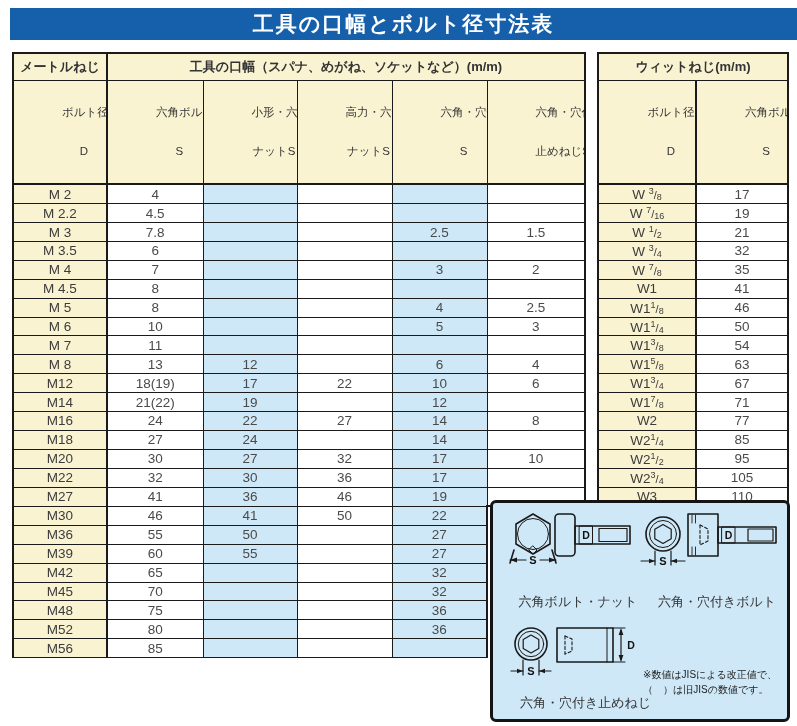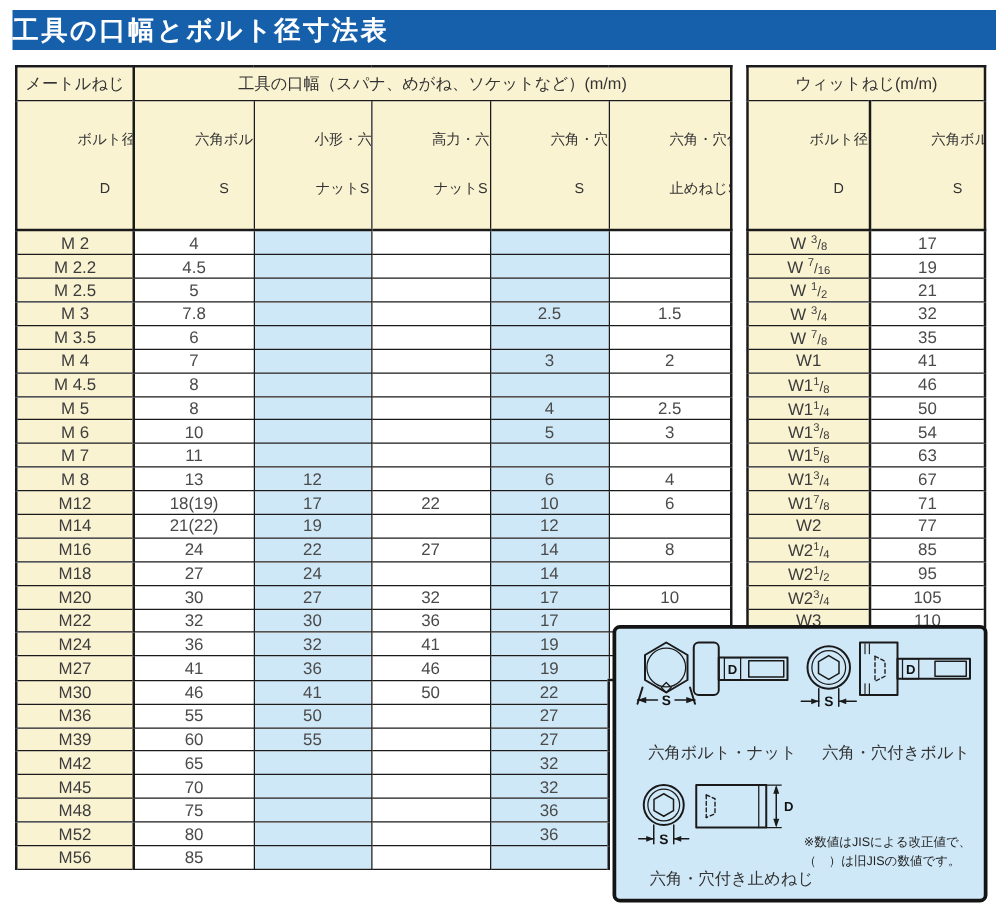--- a/index.html
+++ b/index.html
@@ -1,37 +1,37 @@
 <!DOCTYPE html>
 <html><head>
 <meta charset="utf-8">
 <style>
   html,body{margin:0;padding:0;background:#fff;}
   .page{position:relative;width:797px;height:726px;background:#ffffff;
         font-family:"Liberation Sans","DejaVu Sans",sans-serif;overflow:hidden;color:#333;}
   .title-bar{position:absolute;left:10px;top:8px;width:787px;height:32px;background:#1660ab;
-             display:flex;align-items:center;justify-content:flex-start;}
+             display:flex;align-items:center;justify-content:center;}
   .title-bar span{color:#fff;font-size:21px;font-weight:bold;letter-spacing:2px;}
   table{border-collapse:collapse;table-layout:fixed;position:absolute;background:#fff;}
   th,td{border:1px solid #1a1a1a;padding:0;margin:0;text-align:center;vertical-align:middle;
         overflow:hidden;white-space:pre;}
   .metric-table{left:12px;top:52px;width:573px;}
   .whit-table{left:597px;top:52px;width:190px;}
   .ylw{background:#faf3d2;}
   .blu{background:#cfe8f7;}
   th{font-weight:normal;color:#333;}
   .hg th{height:26px;font-size:13px;}
   .hc th{height:33px;font-size:11.5px;}
   .hc div{line-height:1.32;padding-left:48px;}
   .hc th{border-bottom-width:2px;}
   td{height:17.9px;font-size:13.5px;color:#4a4a4a;}
   td.lab{color:#3c3c3c;}
   .tl{border-left-width:2px;}
   .tr2{border-right-width:2px;}
-  .tt{border-top-width:2px;}
+  .tt{border-top-width:2px;font-weight:bold;}
   .tb{border-bottom-width:2px;}
   .fn{font-size:9px;vertical-align:5px;}
   .fd{font-size:9px;vertical-align:-1px;}
   .fs{font-size:11px;}
   .diagram-box{position:absolute;left:490px;top:500px;width:300px;height:222px;box-sizing:border-box;
                background:#cfe8f7;border:3px solid #141414;border-radius:6px;}
   .diagram-box svg{position:absolute;left:0;top:0;}
   .fig-label{position:absolute;font-size:13px;color:#333;text-align:center;}
   .lab1{left:6px;top:90px;width:158px;}
   .lab2{left:158px;top:90px;width:132px;}
@@ -99,28 +99,20 @@
         </tr>
         <tr>
           <td class="ylw tl tr2 lab">M 2.2</td>
           <td class="">4.5</td>
           <td class="blu"></td>
           <td class=""></td>
           <td class="blu"></td>
           <td class="tr2"></td>
         </tr>
         <tr>
-          <td class="ylw tl tr2 lab">M 2.5</td>
-          <td class="">5</td>
-          <td class="blu"></td>
-          <td class=""></td>
-          <td class="blu"></td>
-          <td class="tr2"></td>
-        </tr>
-        <tr>
           <td class="ylw tl tr2 lab">M 3</td>
           <td class="">7.8</td>
           <td class="blu"></td>
           <td class=""></td>
           <td class="blu">2.5</td>
           <td class="tr2">1.5</td>
         </tr>
         <tr>
           <td class="ylw tl tr2 lab">M 3.5</td>
           <td class="">6</td>
@@ -216,28 +208,20 @@
           <td class="">32</td>
           <td class="blu">17</td>
           <td class="tr2">10</td>
         </tr>
         <tr>
           <td class="ylw tl tr2 lab">M22</td>
           <td class="">32</td>
           <td class="blu">30</td>
           <td class="">36</td>
           <td class="blu">17</td>
-          <td class="tr2"></td>
-        </tr>
-        <tr>
-          <td class="ylw tl tr2 lab">M24</td>
-          <td class="">36</td>
-          <td class="blu">32</td>
-          <td class="">41</td>
-          <td class="blu">19</td>
           <td class="tr2"></td>
         </tr>
         <tr>
           <td class="ylw tl tr2 lab">M27</td>
           <td class="">41</td>
           <td class="blu">36</td>
           <td class="">46</td>
           <td class="blu">19</td>
           <td class="tr2 tb"></td>
         </tr>

